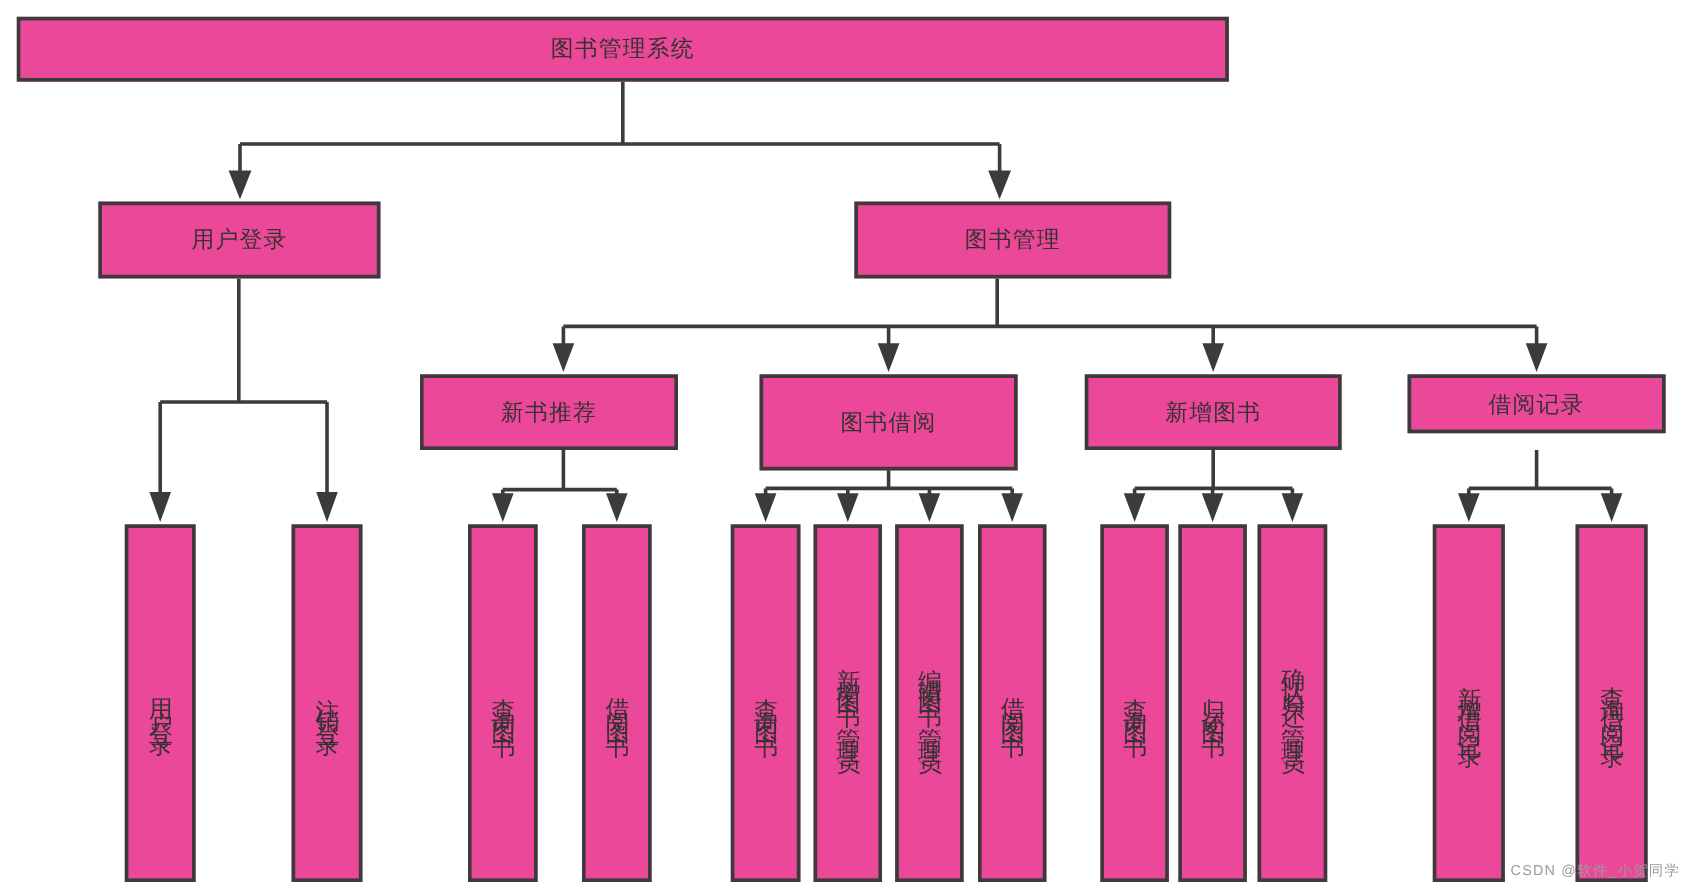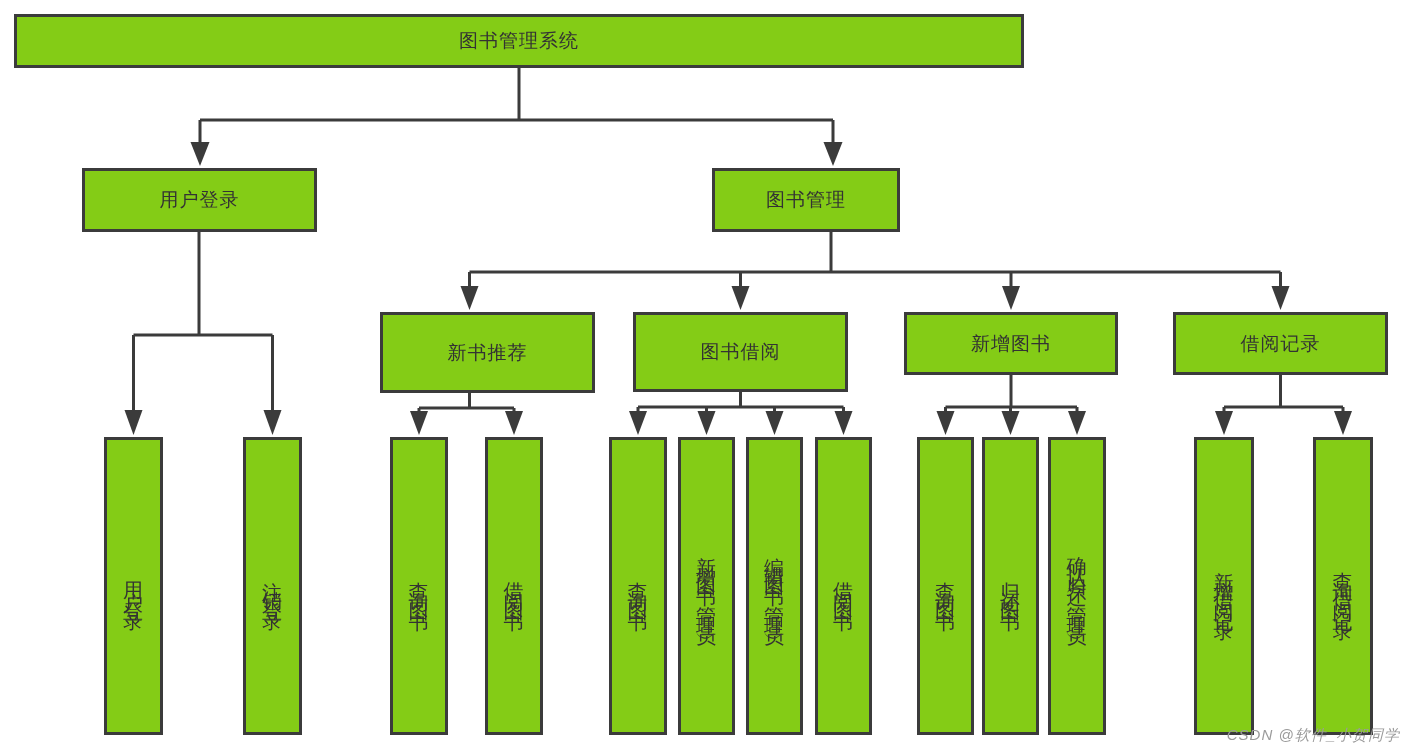--- a/index.html
+++ b/index.html
@@ -15,21 +15,21 @@
     width:1405px;height:747px;
     background:var(--bg);
     overflow:hidden;
   }
   .edges{position:absolute;left:0;top:0;z-index:1;}
   .edges path{stroke:var(--line);stroke-width:3;fill:none;}
   .edges polygon{fill:var(--line);stroke:none;}
   .box{
     position:absolute;
     box-sizing:border-box;
-    background:#84cc16;
+    background:#ec4899;
     border:3px solid var(--line);
     display:flex;
     align-items:center;
     justify-content:center;
     z-index:2;
   }
   .hlabel{
     font-size:19px;
     color:var(--text);
     letter-spacing:1px;
@@ -40,27 +40,26 @@
     writing-mode:vertical-rl;
     text-orientation:mixed;
     font-size:20px;
     letter-spacing:10px;
     color:var(--text);
     line-height:1;
   }
   .watermark{
     position:absolute;
     right:5px;
-    bottom:2px;
-    font-size:15px;
+    bottom:13px;
+    font-size:12px;
     color:var(--wm);
     z-index:10;
     letter-spacing:1px;
     white-space:nowrap;
-    font-style:italic;
   }
 </style>
 </head>
 <body>
 
 <div class="stage">
 
   <svg class="edges" width="1405" height="747" viewBox="0 0 1405 747">
 
     <path d="M519 68 V120 M200 120 H833 M200 120 V144 M833 120 V144"></path>
@@ -97,34 +96,34 @@
     <polygon points="1334,411 1352,411 1343,435"></polygon>
   </svg>
 
   <div class="box" style="left:14px;top:14px;width:1010px;height:54px">
     <span class="hlabel">图书管理系统</span>
   </div>
 
   <div class="box" style="left:82px;top:168px;width:235px;height:64px">
     <span class="hlabel">用户登录</span>
   </div>
-  <div class="box" style="left:712px;top:168px;width:188px;height:64px">
+  <div class="box" style="left:712px;top:168px;width:264px;height:64px">
     <span class="hlabel">图书管理</span>
   </div>
 
-  <div class="box" style="left:380px;top:312px;width:215px;height:81px">
+  <div class="box" style="left:350px;top:312px;width:215px;height:63px">
     <span class="hlabel">新书推荐</span>
   </div>
   <div class="box" style="left:633px;top:312px;width:215px;height:80px">
     <span class="hlabel">图书借阅</span>
   </div>
   <div class="box" style="left:904px;top:312px;width:214px;height:63px">
     <span class="hlabel">新增图书</span>
   </div>
-  <div class="box" style="left:1173px;top:312px;width:215px;height:63px">
+  <div class="box" style="left:1173px;top:312px;width:215px;height:49px">
     <span class="hlabel">借阅记录</span>
   </div>
 
   <div class="box vbox" style="left:104px;width:59px">
     <span class="vlabel">用户登录</span>
   </div>
   <div class="box vbox" style="left:243px;width:59px">
     <span class="vlabel">注销登录</span>
   </div>
 

